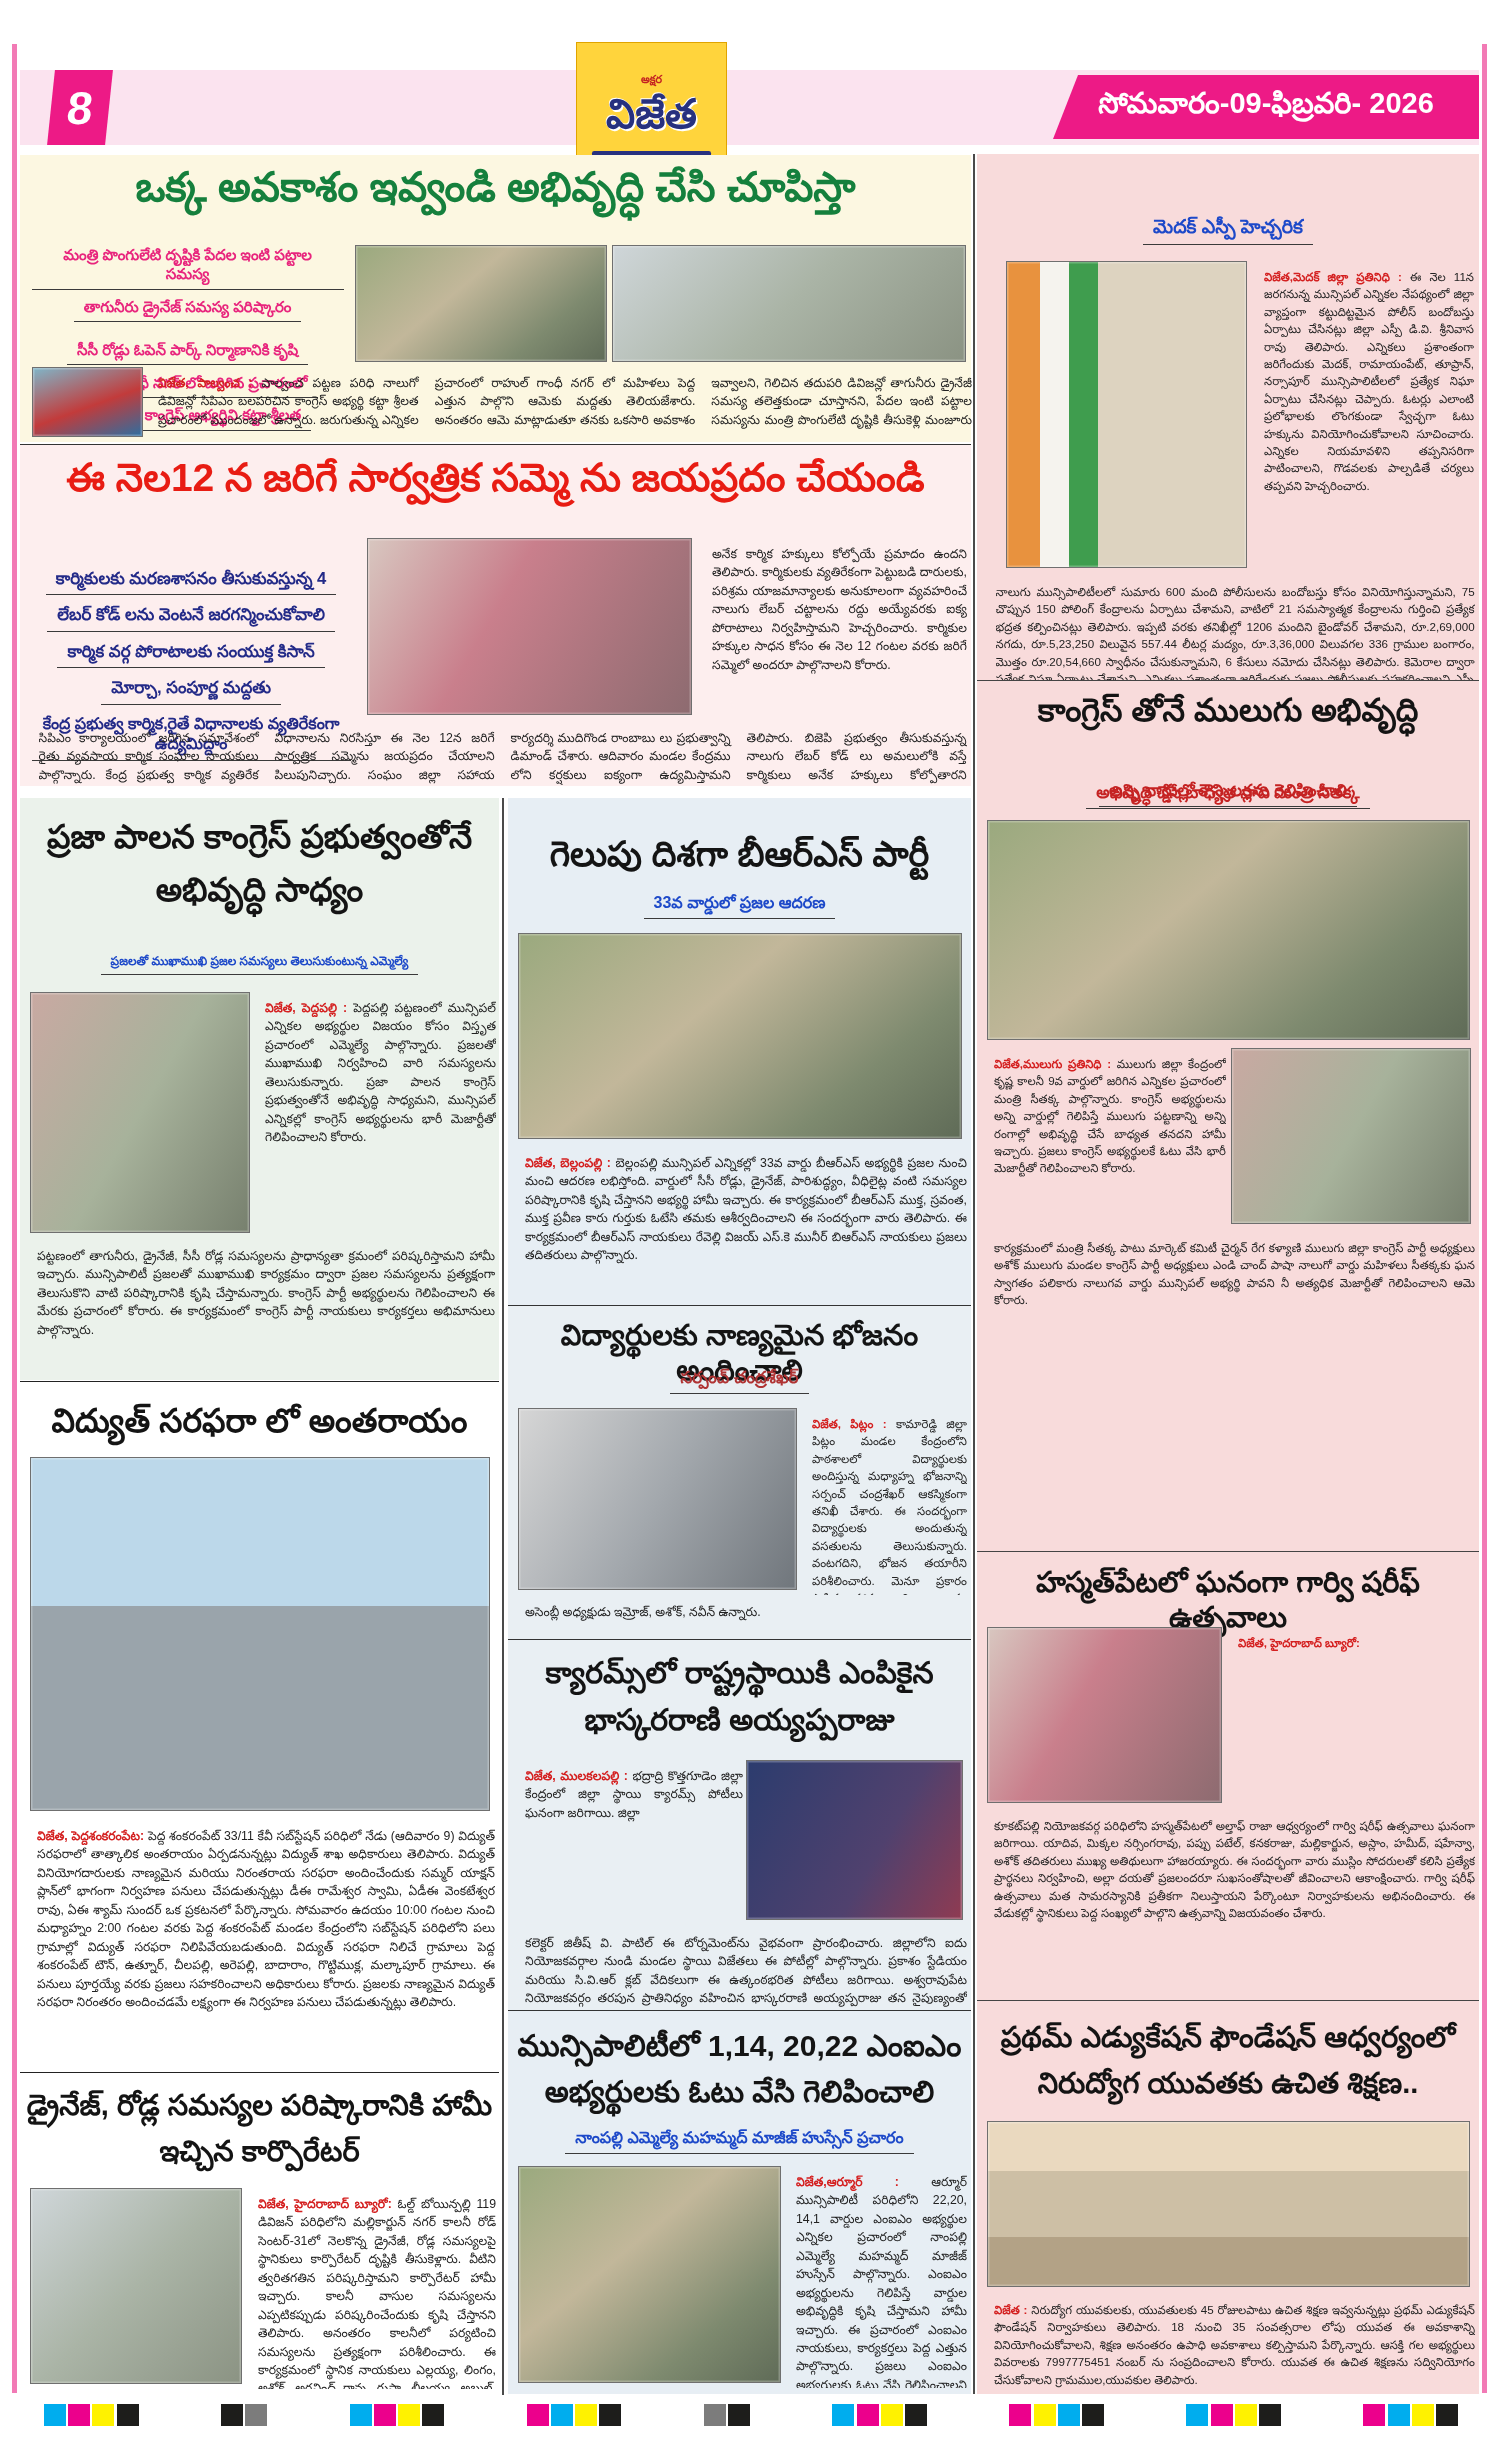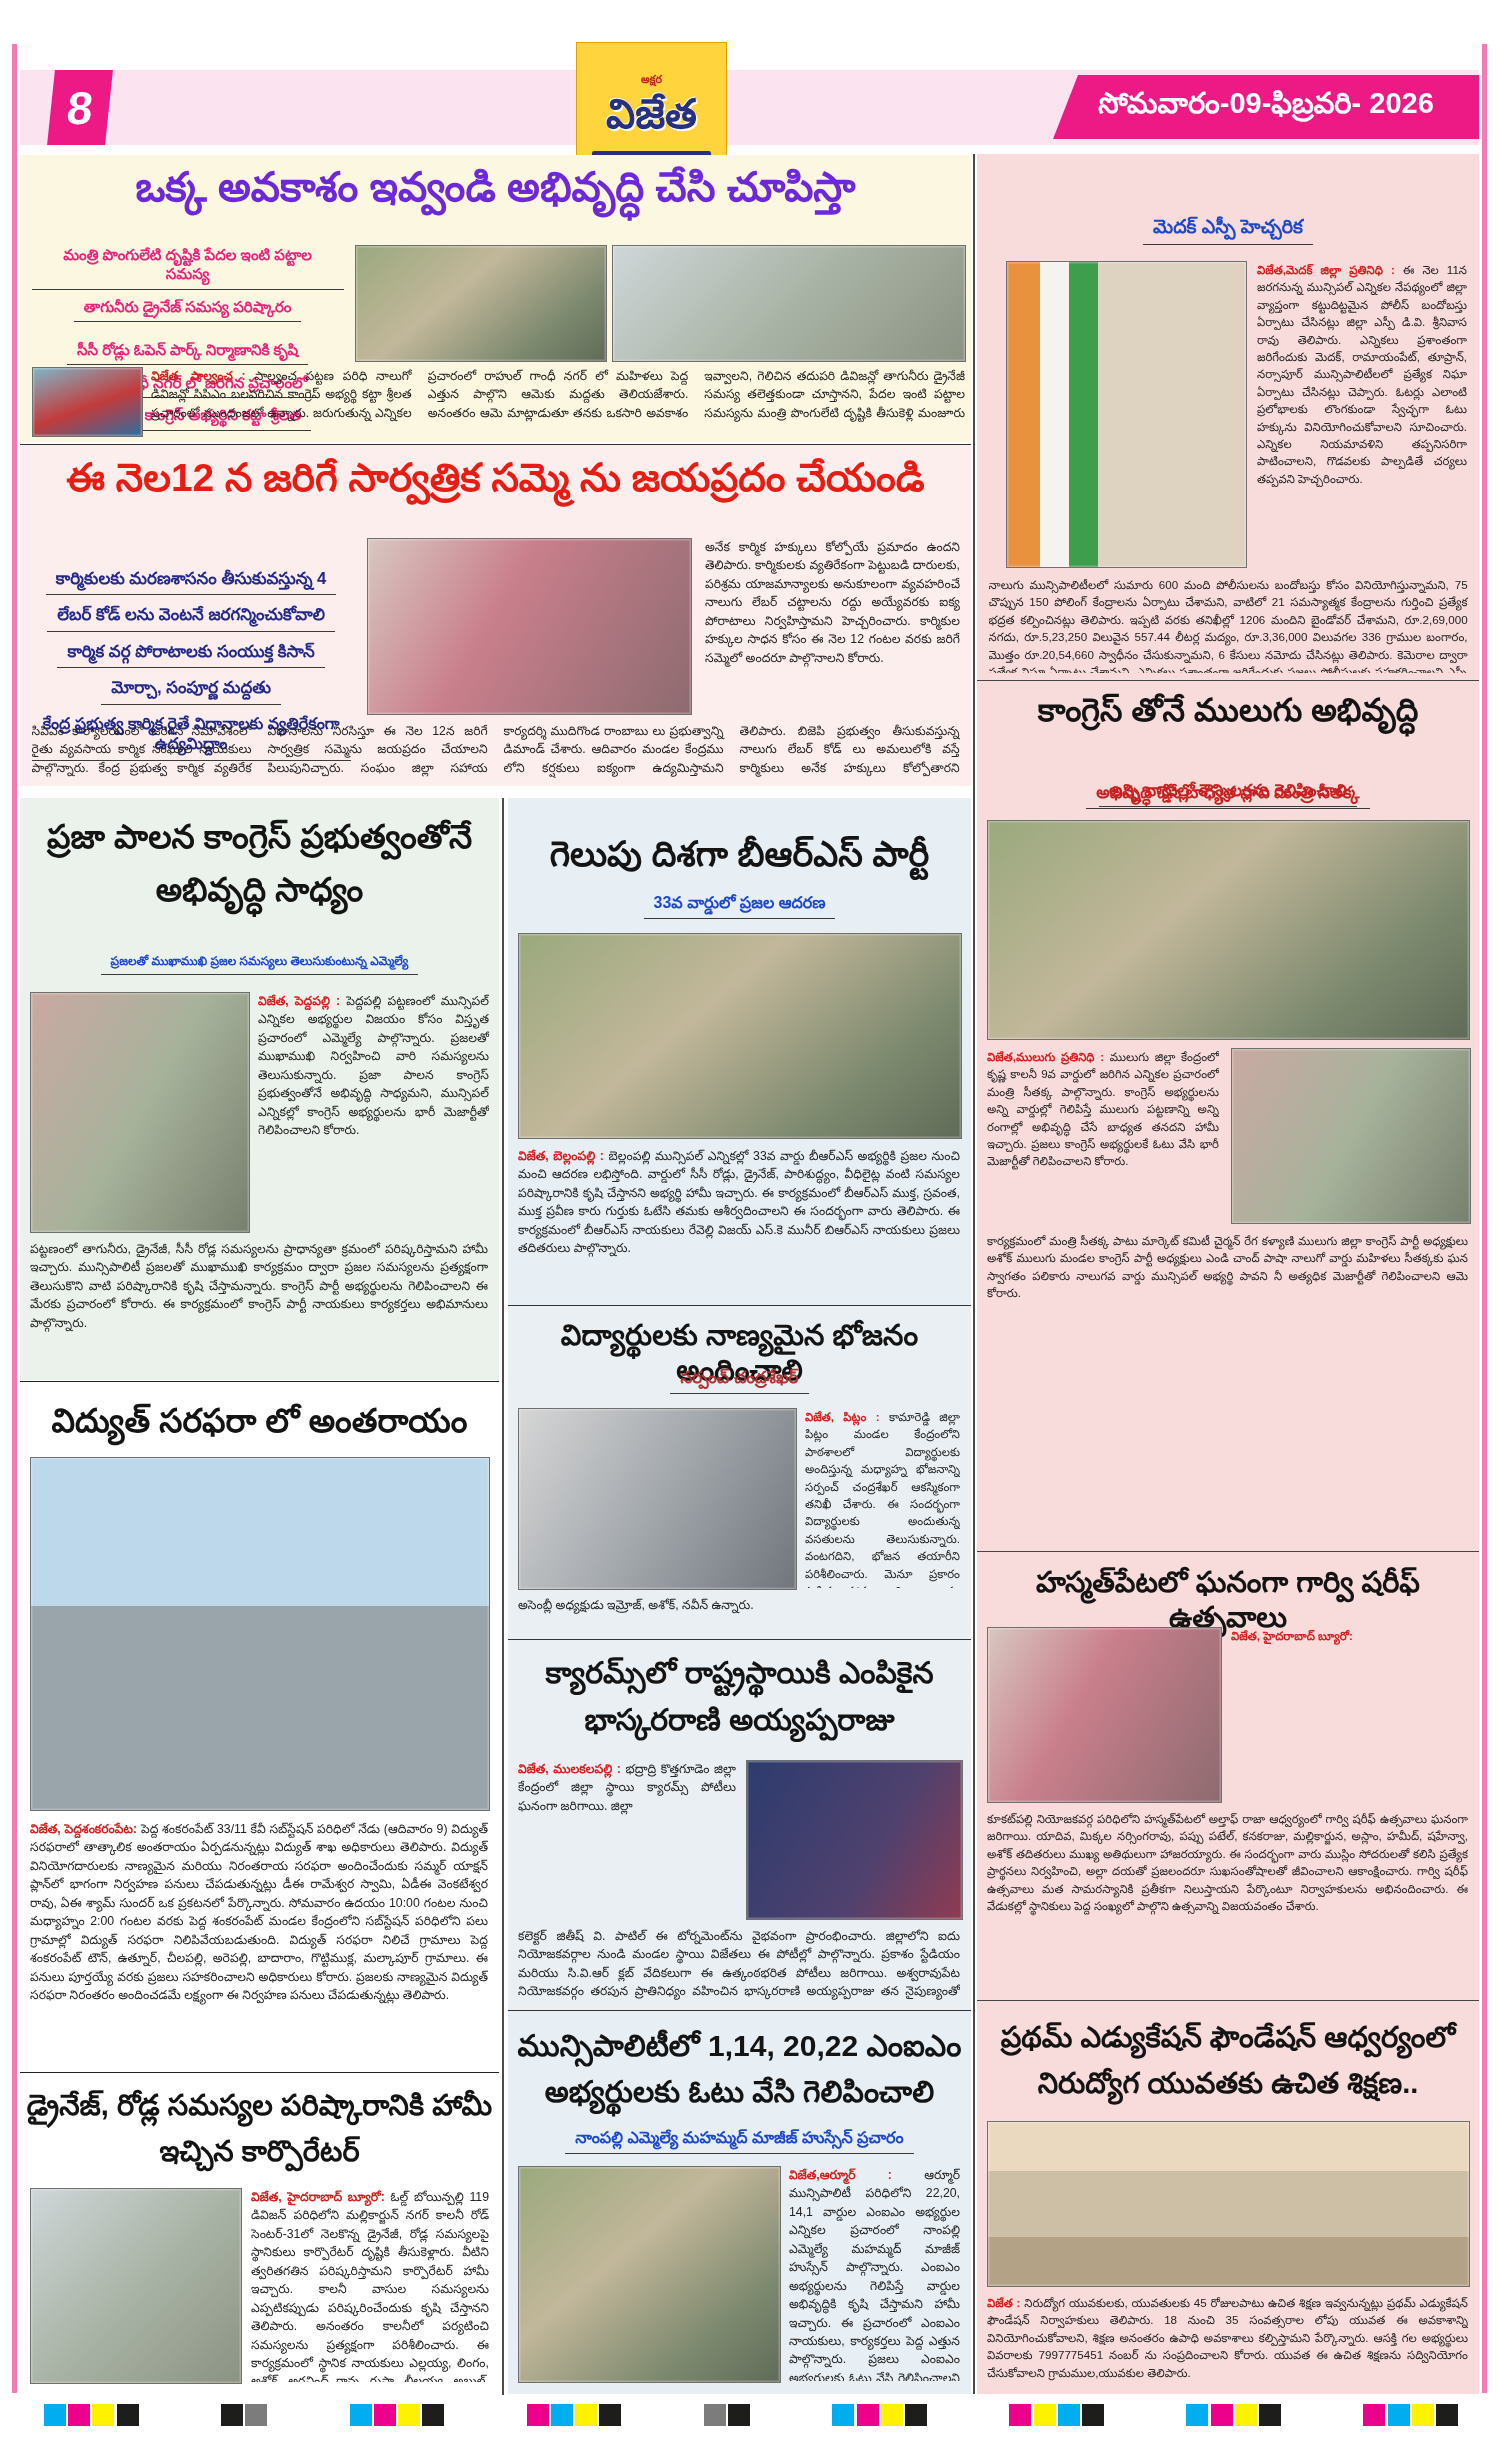--- a/index.html
+++ b/index.html
@@ -1,25 +1,25 @@
 <!DOCTYPE html>
 <html style="font-size:11.6px"><head>
 <meta charset="utf-8">
 <style>
   html,body{margin:0;padding:0;background:#e9e9e9;}
   .page{position:relative;width:1499px;height:2462px;background:#ffffff;
         font-family:"Liberation Sans","DejaVu Sans",sans-serif;overflow:hidden;}
   .abs{position:absolute;}
   .edge{position:absolute;width:5px;background:#f27ab5;}
   .hl{margin:0;text-align:center;font-weight:bold;line-height:1.22;}
-  .c-blue{color:#6d28d9}.c-red{color:#e81c13}.c-black{color:#141414}
+  .c-blue{color:#15803d}.c-red{color:#e81c13}.c-black{color:#141414}
   .sub{font-weight:bold;text-align:center;line-height:1.3;}
   .sub>span{display:inline-block;border-bottom:1.5px solid #3a3a3a;padding:1.5px 10px 5px;}
   .s-pink{color:#e8257d}.s-navy{color:#232a88}.s-blue{color:#1d49c9}.s-red{color:#c52222}.s-maroon{color:#b03434}
-  .body{font-size:12.3px;line-height:1.5;color:#222;text-align:justify;margin:0;}
+  .body{font-size:12.3px;line-height:1.5;color:#222;text-align:justify;margin:7px;}
   .body.sm{font-size:11.6px;}
   .byline{color:#d42020;font-weight:bold;}
   .cols4{column-count:4;column-gap:16px;}
   .photo{position:absolute;border:0.7px solid #6f6f6f;box-shadow:inset 0 0 0 1.5px rgba(255,255,255,.25);}
   .ph-crowd{background:linear-gradient(140deg,#9aa97e,#c2b79a 40%,#7e8a6f 75%,#5f6b57);}
   .ph-street{background:linear-gradient(135deg,#cfd6d9,#aab4a6 50%,#8b9383);}
   .ph-person{background:linear-gradient(160deg,#7fb6c9,#c23b3b 55%,#2e6ea0);}
   .ph-police{background:linear-gradient(90deg,#e8923e 0 14%,#f5f3ee 14% 26%,#3f9d4e 26% 38%,#ddd3c0 38% 100%);}
   .ph-meeting{background:linear-gradient(120deg,#d8c7c0,#c97f8c 40%,#8d6b70);}
   .ph-substation{background:linear-gradient(#bcd8ea 0 42%,#9aa4ab 42% 100%);}

